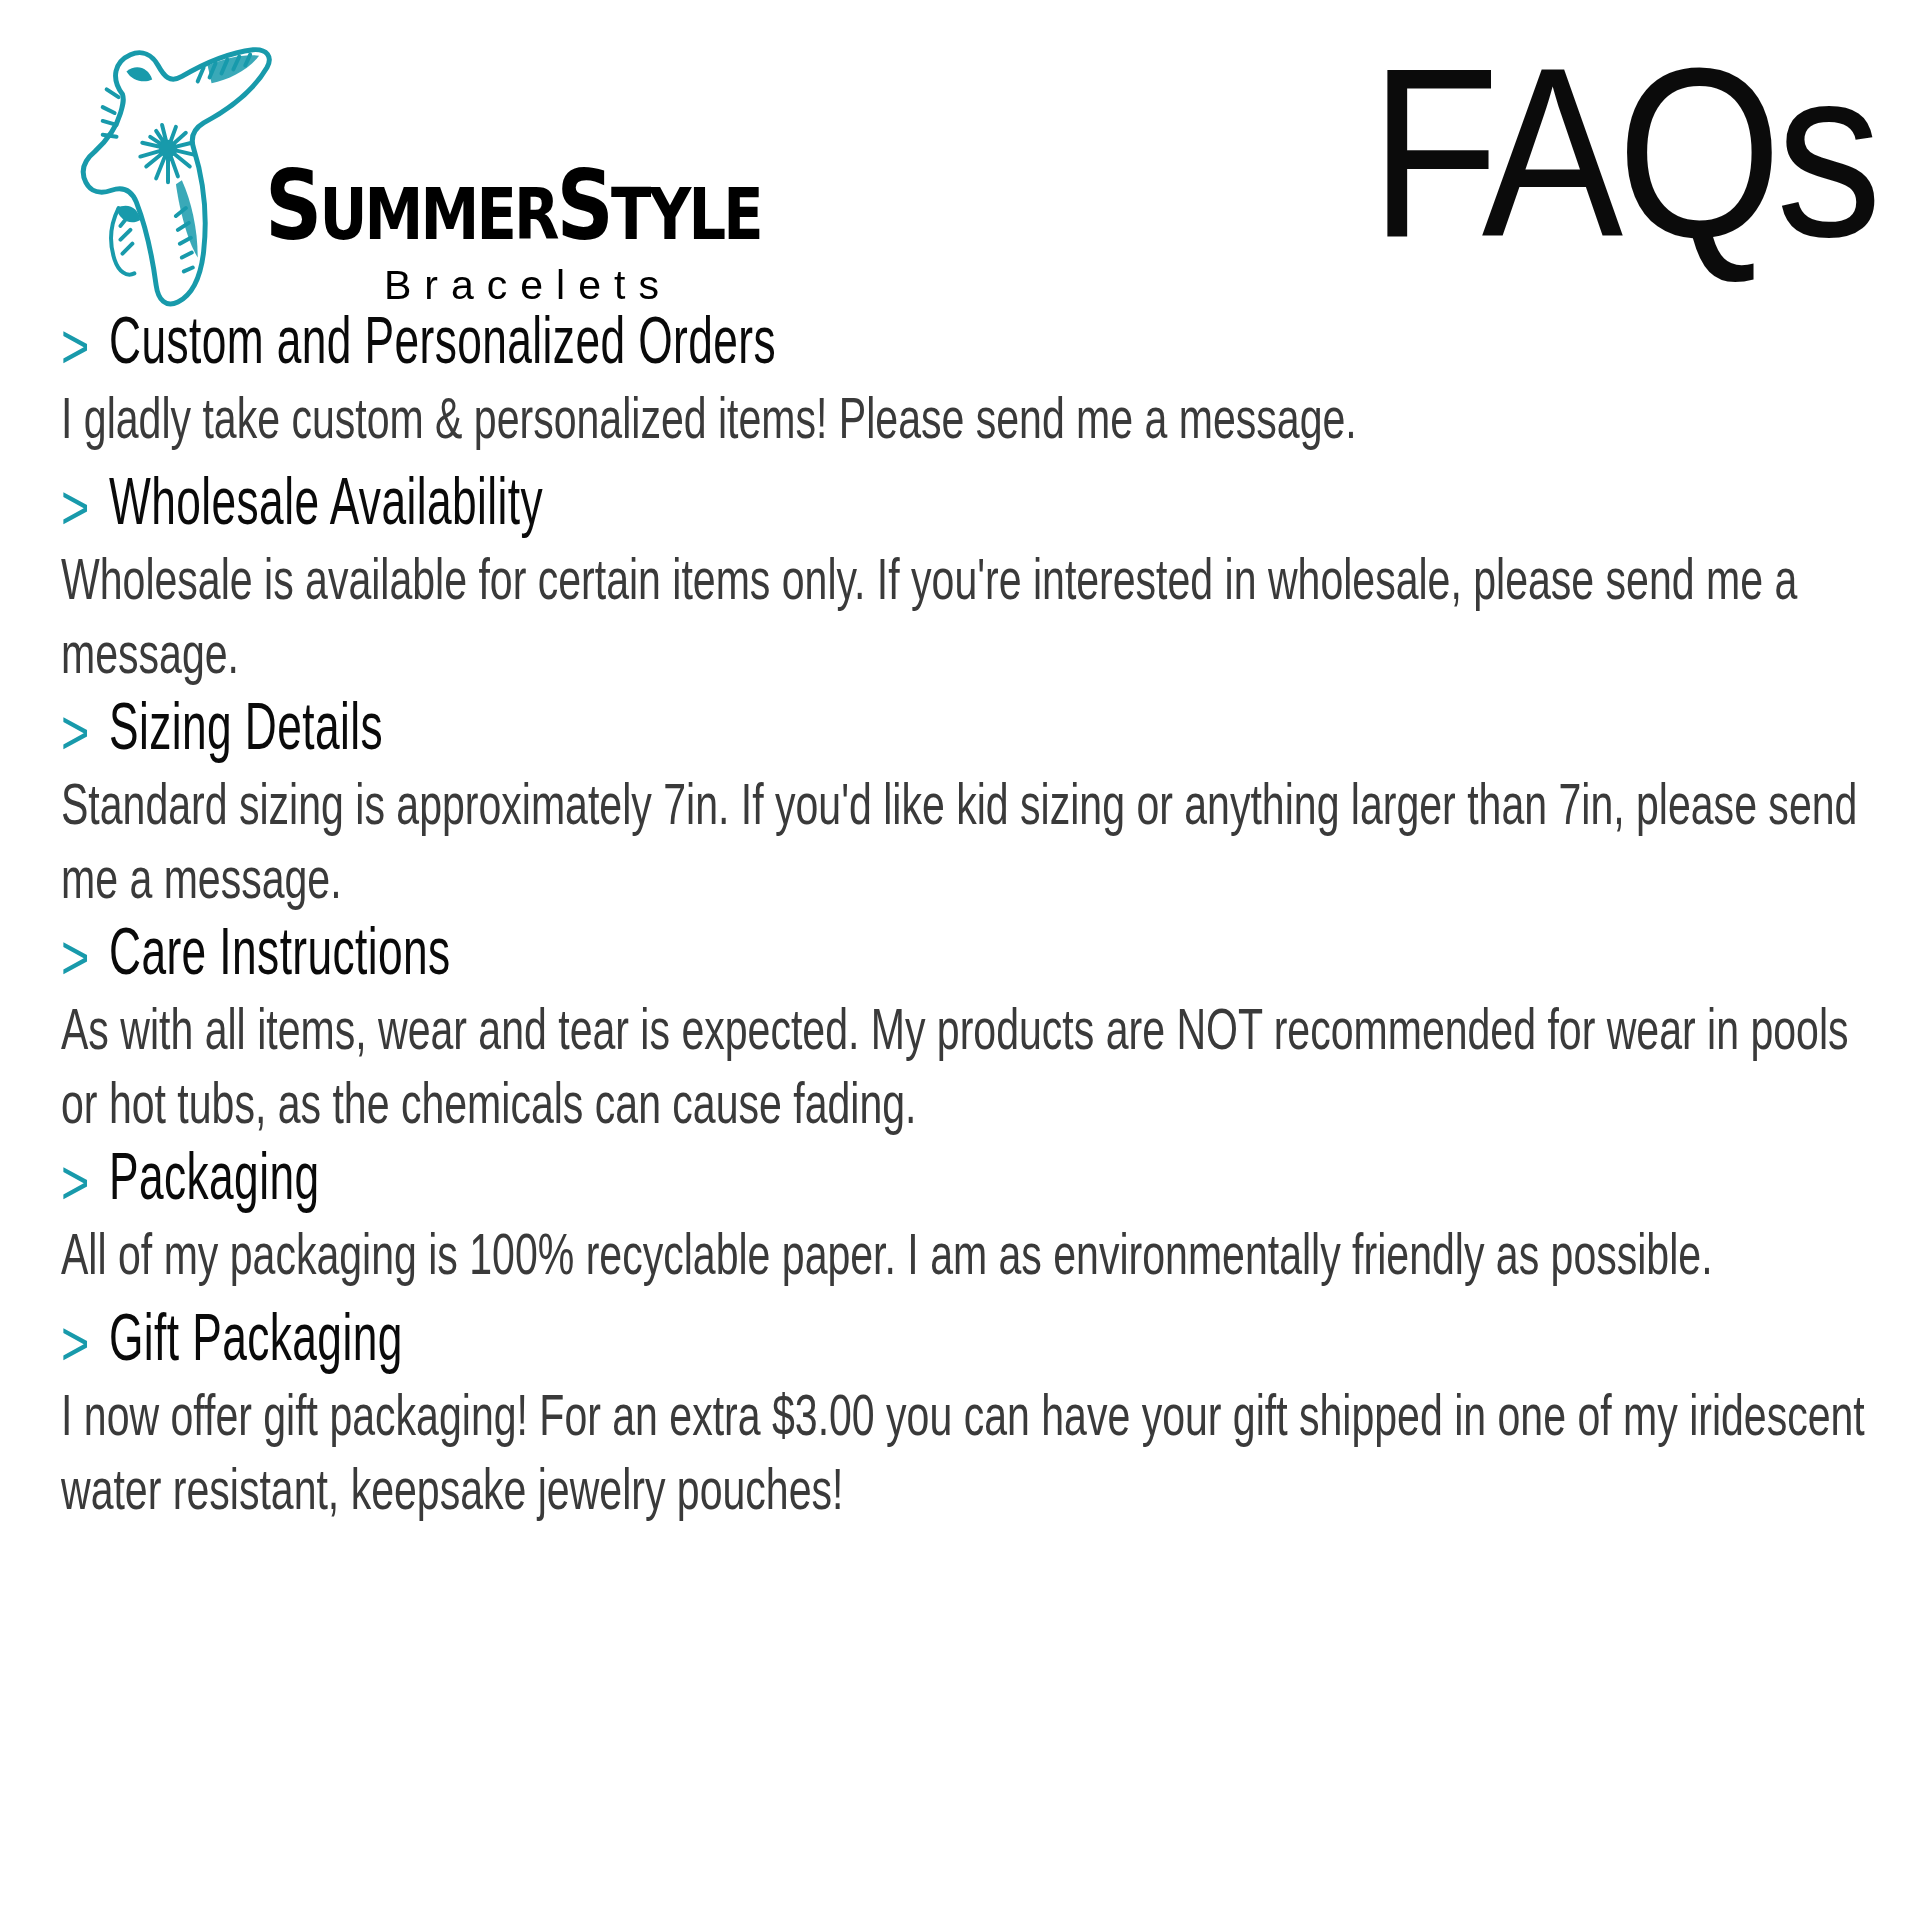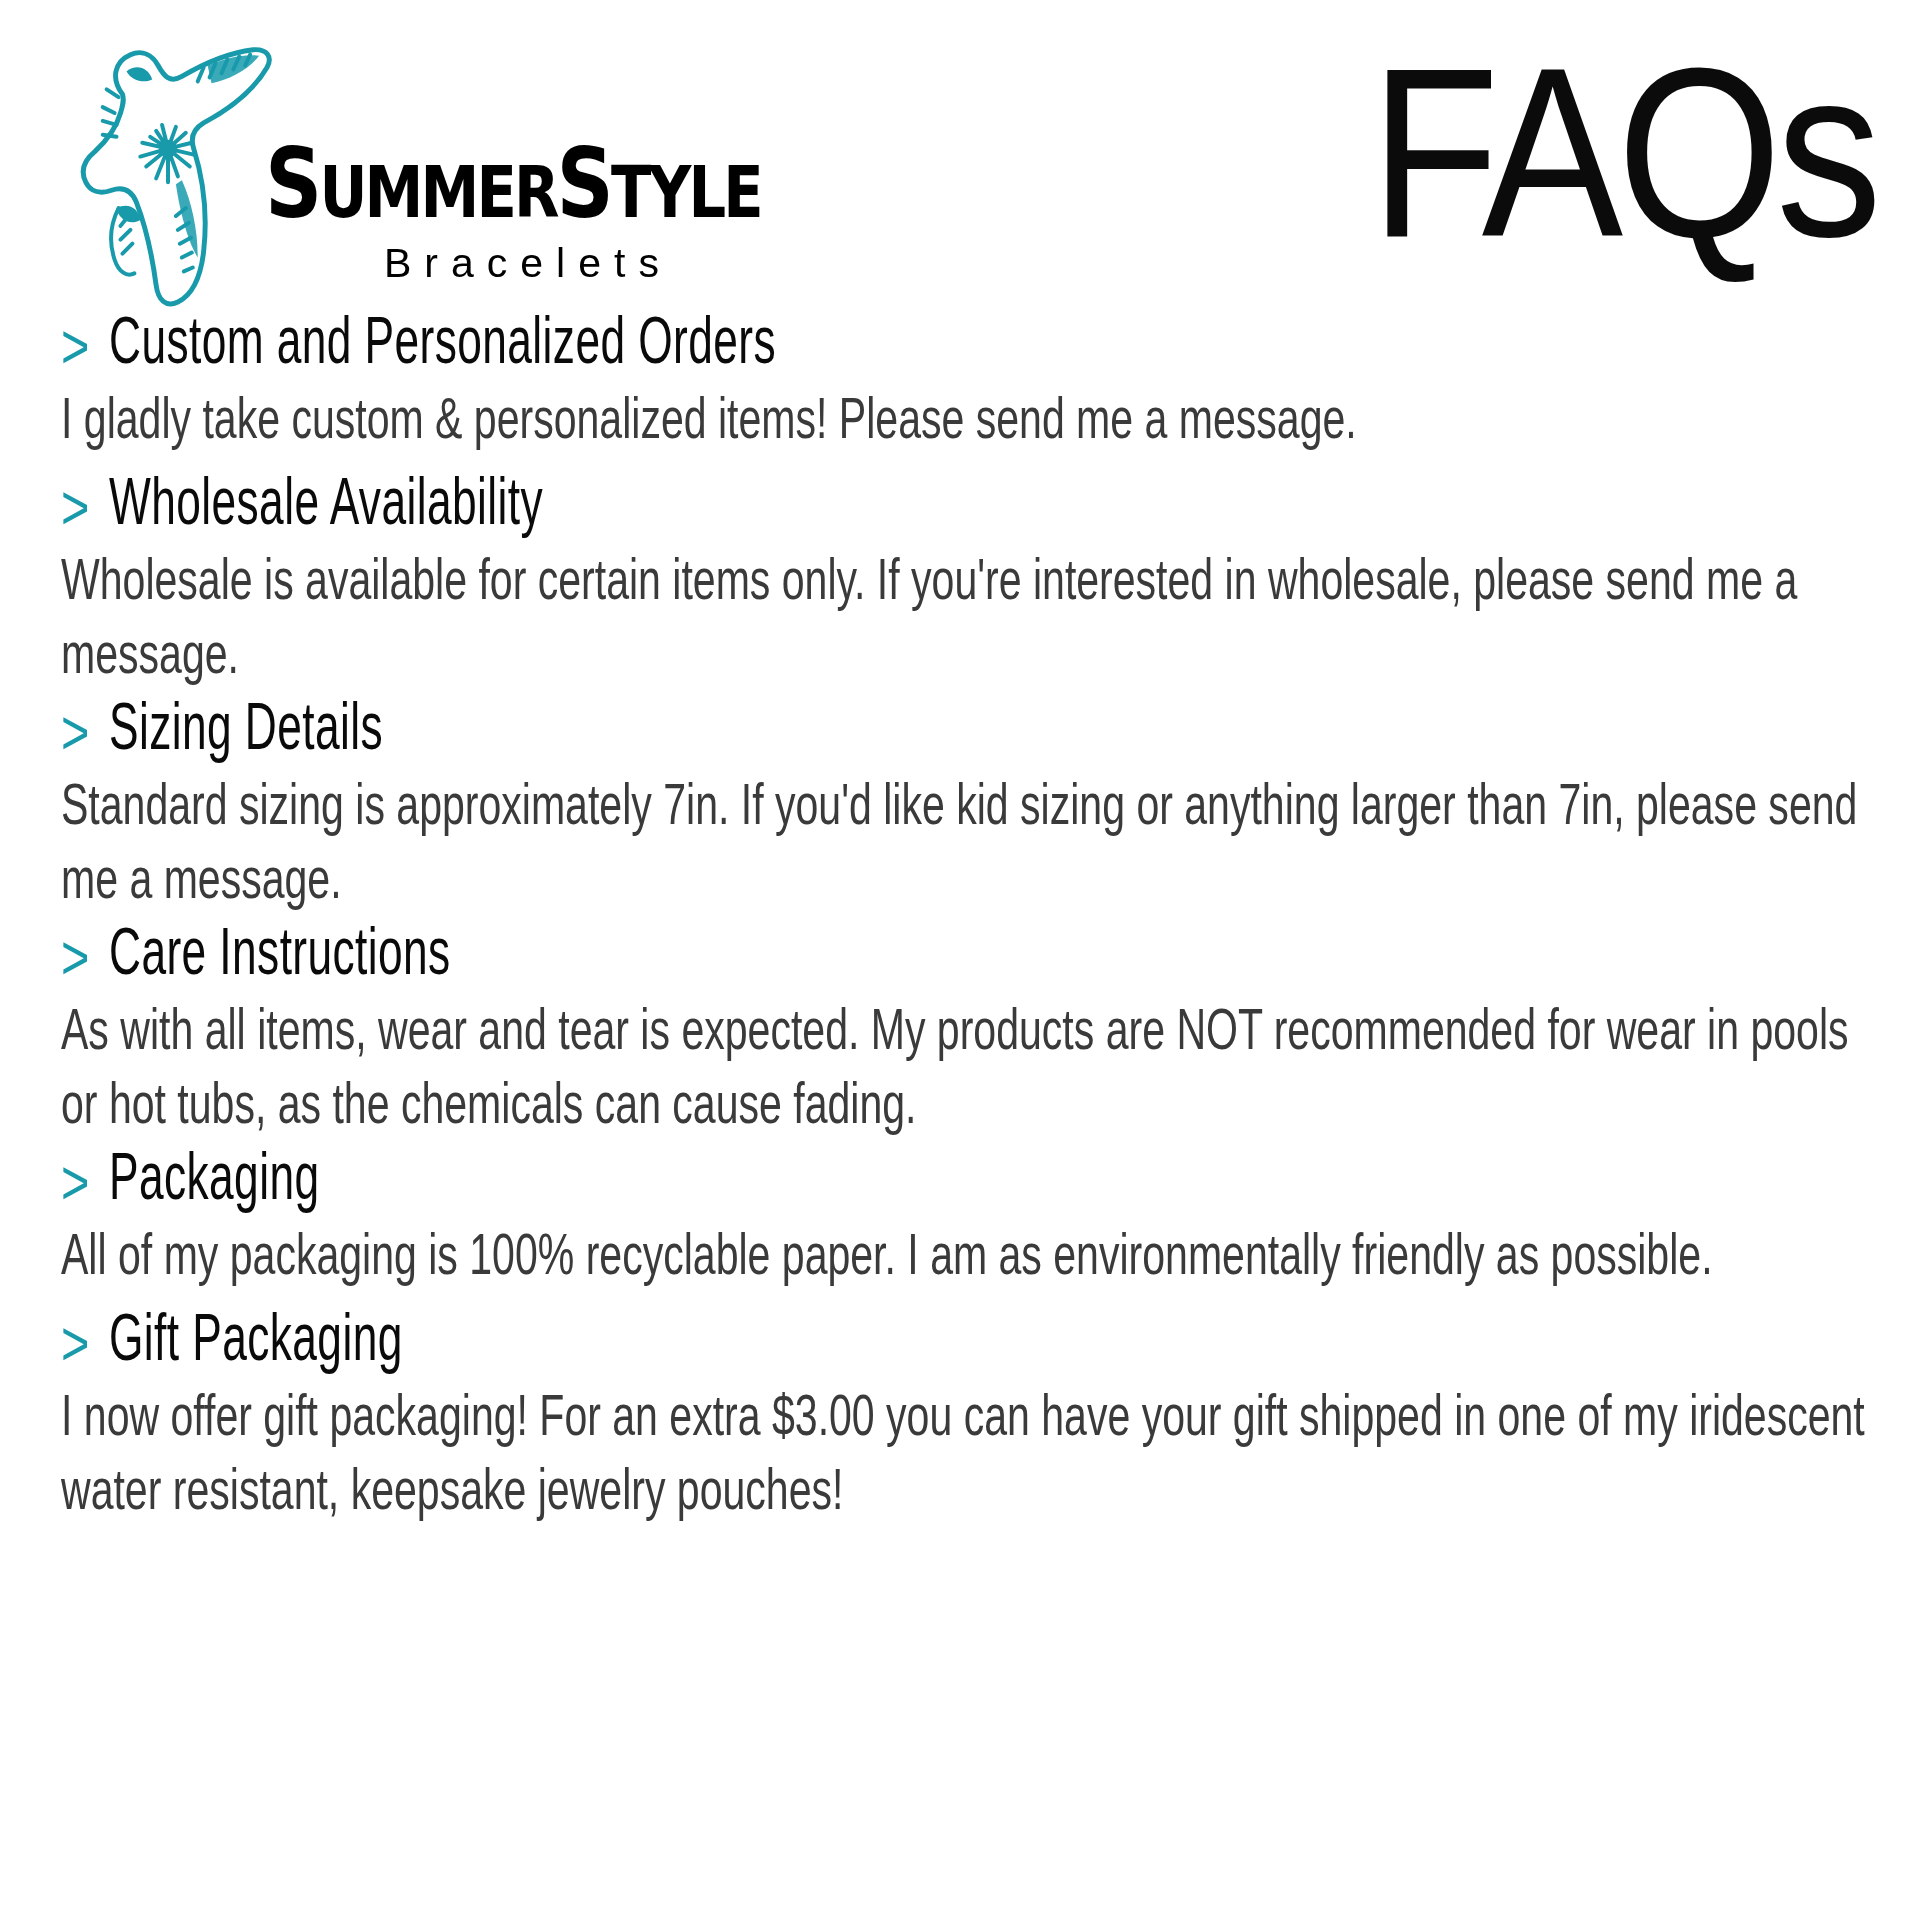--- a/index.html
+++ b/index.html
@@ -27,21 +27,21 @@
   .header {
     position: relative;
     height: 315px;
     display: flex;
     align-items: flex-start;
     justify-content: space-between;
   }
 
   .brand {
     display: flex;
-    align-items: center;
+    align-items: flex-end;
     padding-left: 59px;
     padding-top: 22px;
   }
 
   .starfish-wrap {
     width: 220px;
     height: 287px;
     flex: 0 0 auto;
     position: relative;
   }

